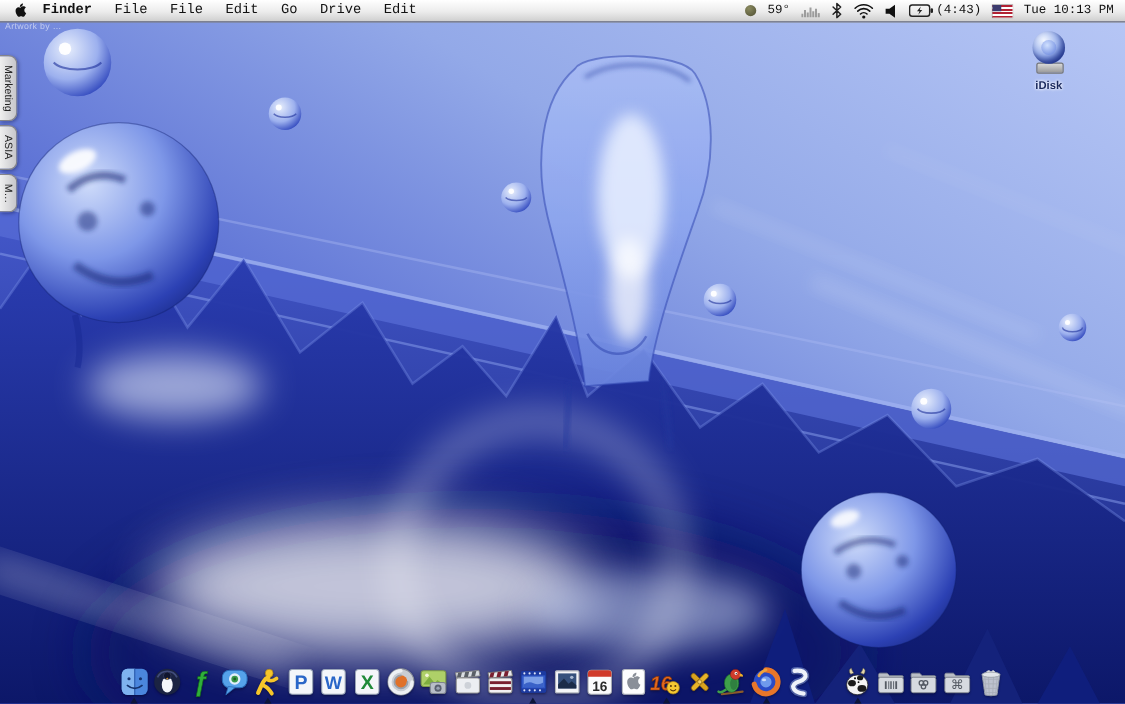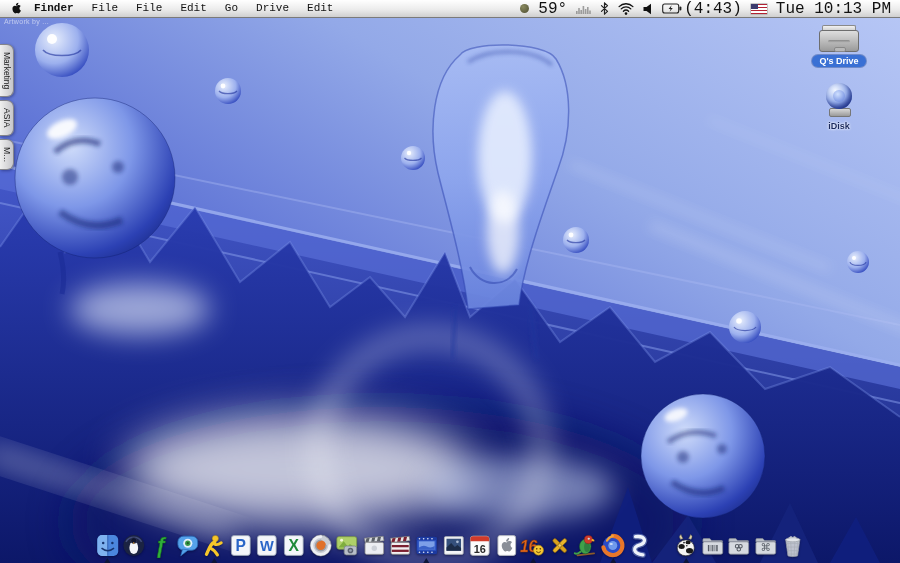--- a/index.html
+++ b/index.html
@@ -13,21 +13,21 @@
     position:absolute;top:0;left:0;right:0;height:17px;z-index:60;
     background:linear-gradient(#ffffff,#ececec 55%,#cfcfcf);
     border-bottom:1px solid #7a7a7a;
     display:flex;align-items:center;font-size:11px;color:#111;font-family:Liberation Mono, monospace;
   }
   .apple-wrap{padding:0 7px 0 10px;display:flex;align-items:center;}
   .menus{display:flex;align-items:center;}
   .menu-item{padding:0 9px;line-height:17px;white-space:nowrap;}
   .menu-item.app{font-weight:bold;padding-left:4px;}
   .status{margin-left:auto;display:flex;align-items:center;gap:9px;padding-right:9px;}
-  .status .txt{font-size:16px;color:#111;white-space:nowrap;}
+  .status .txt{font-size:10px;color:#111;white-space:nowrap;}
   .wcircle{width:9px;height:9px;border-radius:50%;
     background:radial-gradient(circle at 35% 30%,#8a8a60,#4e4e32);display:inline-block;}
   .flag{width:16px;height:10px;position:relative;display:inline-block;
     background:repeating-linear-gradient(#b22234 0 1.5px,#fff 1.5px 3px);
     box-shadow:0 0 0 0.5px #999;}
   .flag:before{content:"";position:absolute;left:0;top:0;width:7px;height:5px;background:#3c3b6e;}
   .battery-wrap{display:flex;align-items:center;gap:2px;}
   
   .desktop{position:absolute;left:0;top:17px;width:900px;height:546px;overflow:hidden;}
   svg.wall{position:absolute;left:0;top:0;display:block;}
@@ -266,30 +266,20 @@
   <div class="watermark">Artwork by ...</div>
 
   <div class="side-tabs">
     <div class="side-tab">Marketing</div>
     <div class="side-tab">ASIA</div>
     <div class="side-tab">M…</div>
   </div>
 
   <div class="desk-icons">
     <div class="desk-icon">
-      <div class="hd-icon">
-        <div class="hd-top"></div>
-        <div class="hd-body">
-            <div class="hd-slot"></div>
-            <div class="hd-light"></div>
-          </div>
-      </div>
-      <div class="desk-label selected">Q's Drive</div>
-    </div>
-    <div class="desk-icon">
       <div class="idisk-icon">
         <div class="idisk-base"></div>
           <div class="idisk-ball"></div>
           <div class="idisk-core"></div>
       </div>
       <div class="desk-label plain">iDisk</div>
     </div>
   </div>
 
   <div class="dock">

